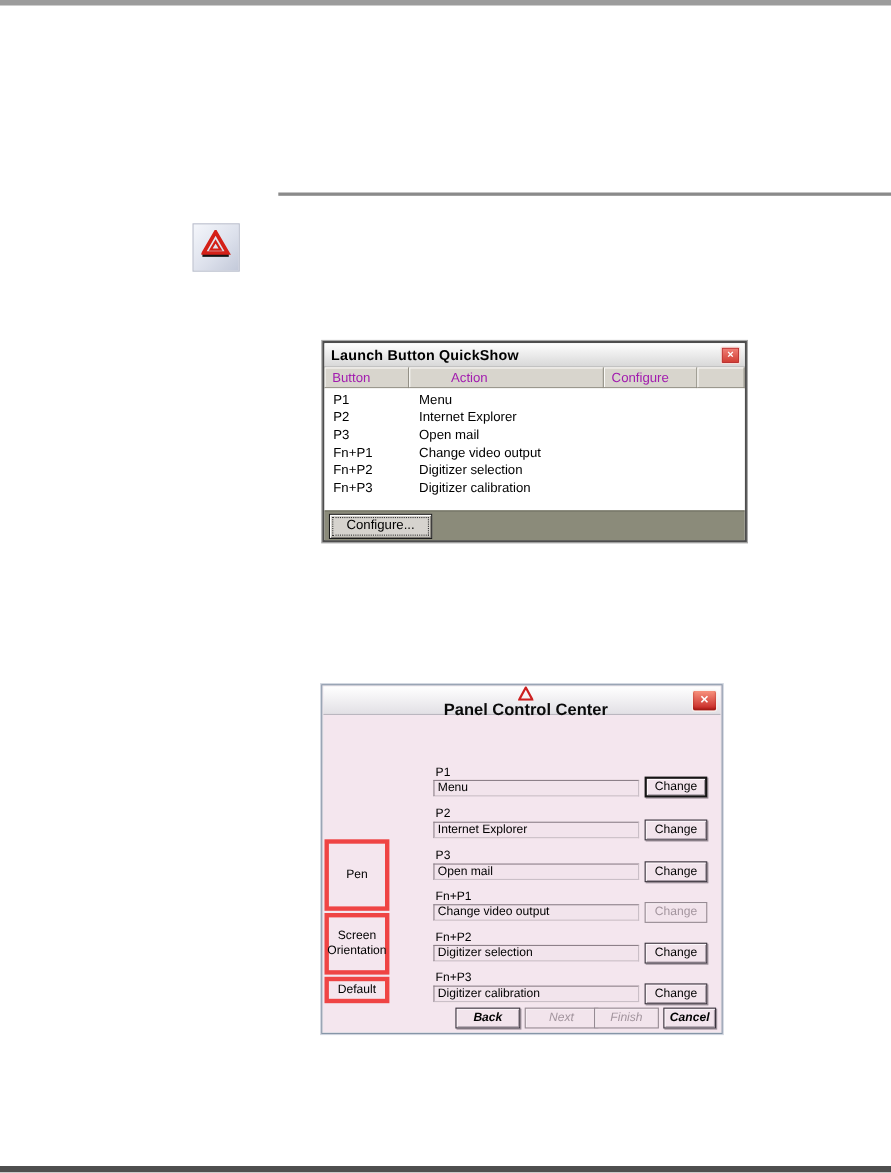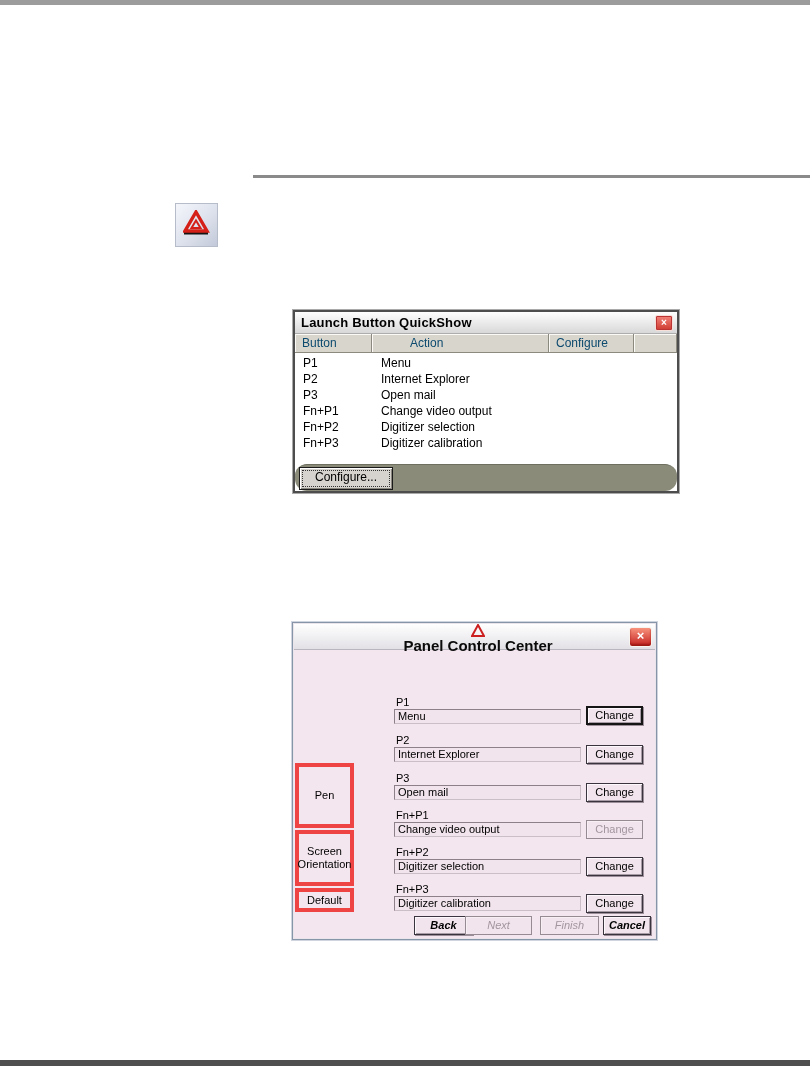--- a/index.html
+++ b/index.html
@@ -38,31 +38,30 @@
   .dlg1-close{
     position:absolute;right:4px;top:3px;width:16px;height:14px;
     background:linear-gradient(#f2837a,#cf3a30);border:1px solid #f6ded9;border-radius:2px;
     color:#fff;font-weight:bold;font-size:10px;line-height:13px;text-align:center;
     box-shadow:inset 0 0 0 1px #b33; cursor:default;
   }
   .dlg1-header{position:absolute;left:0;top:22px;right:0;height:19px;display:flex;}
   .hdr-cell{
     background:#d8d5cd;border-right:1px solid #8c897f;border-bottom:1px solid #8c897f;
     box-shadow:inset 1px 1px 0 #fbfaf7;box-sizing:border-box;
-    padding:2px 0 0 7px;font-size:12px;color:#0c4a6e;
+    padding:2px 0 0 7px;font-size:12px;color:#a21caf;
   }
   .hc1{width:77px;} .hc2{width:177px;padding-left:38px;} .hc3{width:85px;} .hc4{flex:1;}
   .dlg1-list{position:absolute;left:0;top:41px;right:0;bottom:26px;background:#fff;padding-top:2px;}
   .lrow{height:16px;line-height:16px;display:flex;}
   .lrow .cbtn{width:70px;padding-left:8px;}
   .lrow .cact{padding-left:8px;}
   .dlg1-footer{
     position:absolute;left:0;right:0;bottom:0;height:26px;background:#8b8b7a;
     border-top:1px solid #6f6f60;
-    border-radius:12px;
   }
   .configure-btn{
     position:absolute;left:4px;top:2px;width:92px;height:21px;
     background:#d6d3ce;border:1px solid #1a1a1a;
     box-shadow:inset 1px 1px 0 #fff, inset -1px -1px 0 #8a877f;
     font-size:12px;color:#000;text-align:center;line-height:19px;
     outline:1px dotted #333;outline-offset:-4px;cursor:default;
   }
 
   
@@ -124,21 +123,21 @@
   .chg-btn.disabled{color:#a3959e;border:1px solid #968a93;box-shadow:inset 1px 1px 0 #f8eff4;cursor:default;}
 
   .foot-btn{
     position:absolute;top:293px;height:19px;box-sizing:border-box;
     background:#f2e4ec;border:1px solid #3a343e;
     box-shadow:inset 1px 1px 0 #fdf8fb, inset -1px -1px 0 #a89ca6, 1px 1px 0 #9c8f99;
     font-size:11px;font-weight:bold;text-align:center;line-height:17px;color:#000;cursor:default;font-style:italic;
   }
   .foot-btn.disabled{color:#a3959e;font-weight:normal;border:1px solid #968a93;box-shadow:inset 1px 1px 0 #f8eff4;}
   .fb0{left:121px;width:59px;}
-  .fb1{left:172px;width:67px;}
+  .fb1{left:184px;width:67px;}
   .fb2{left:247px;width:59px;}
   .fb3{left:310px;width:48px;}
 </style>
 </head>
 <body>
 
 <div class="abs page-top-bar"></div>
 <div class="abs section-rule"></div>
 <div class="abs page-bottom-bar"></div>
 

